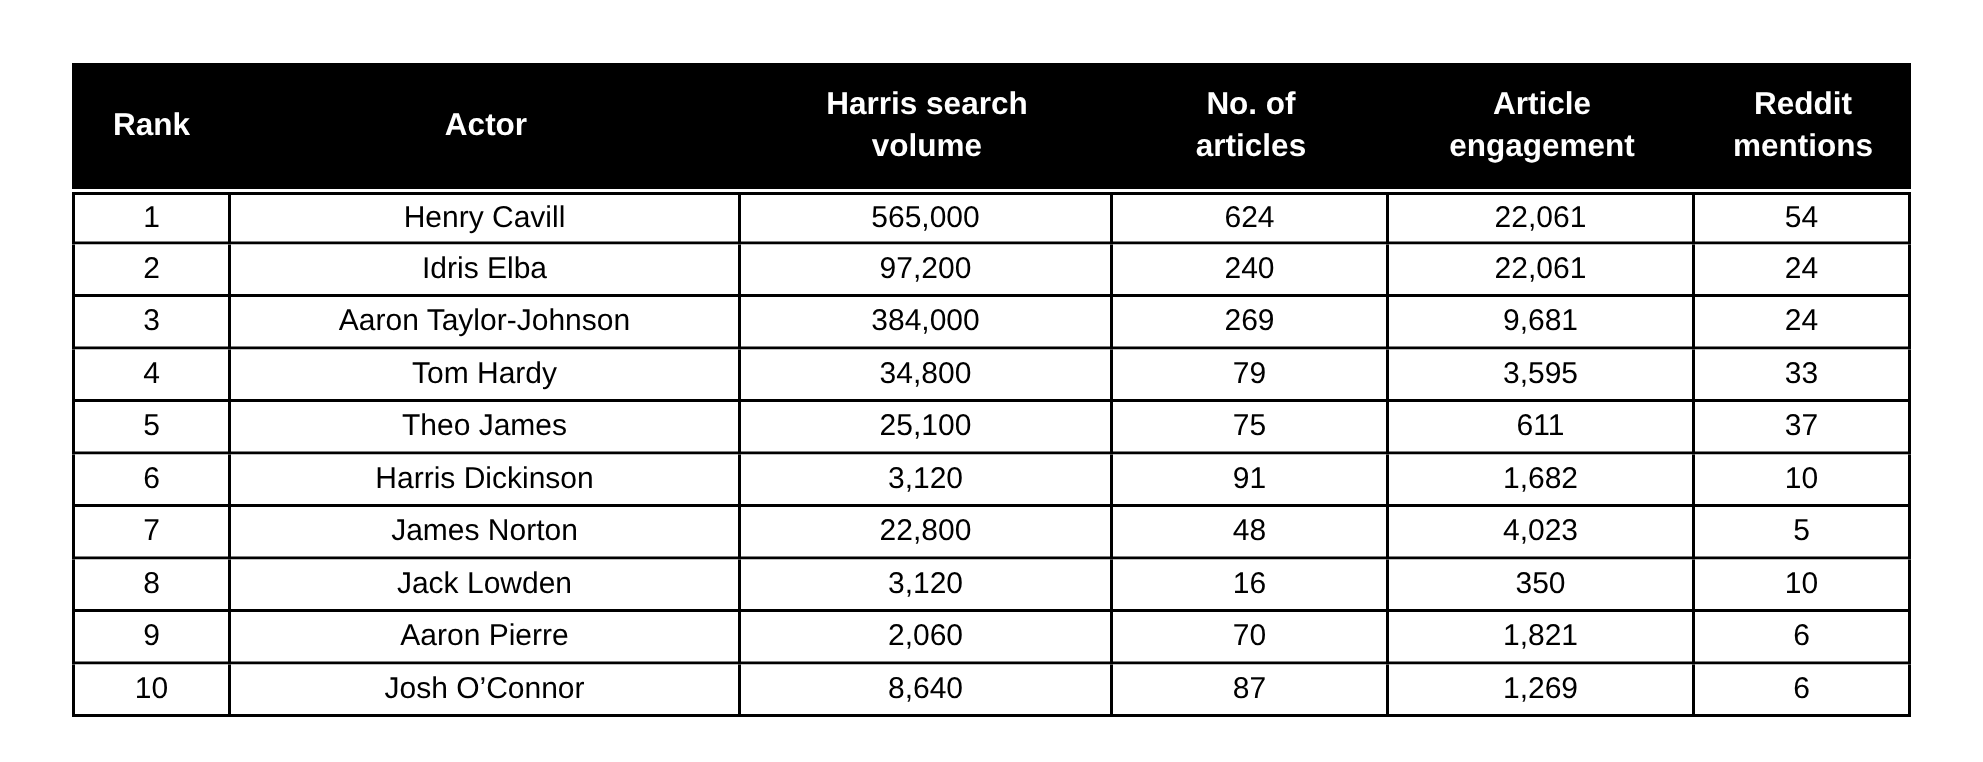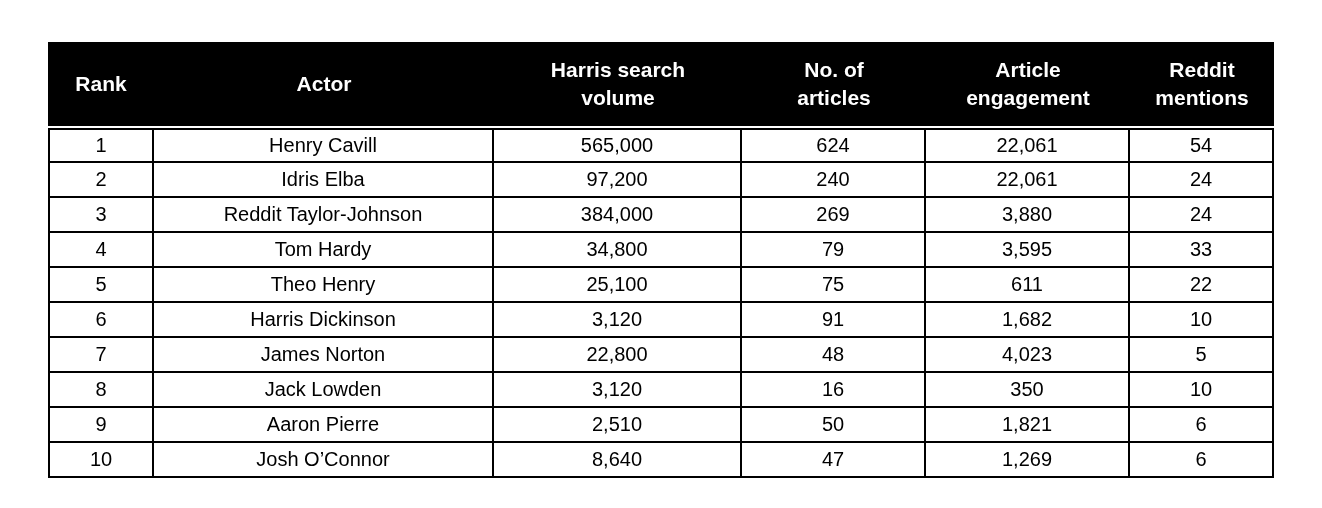--- a/index.html
+++ b/index.html
@@ -102,41 +102,41 @@
       <tr>
         <td>2</td>
         <td>Idris Elba</td>
         <td>97,200</td>
         <td>240</td>
         <td>22,061</td>
         <td>24</td>
       </tr>
       <tr>
         <td>3</td>
-        <td>Reddit Taylor-Johnson</td>
+        <td>Aaron Taylor-Johnson</td>
         <td>384,000</td>
         <td>269</td>
-        <td>3,880</td>
+        <td>9,681</td>
         <td>24</td>
       </tr>
       <tr>
         <td>4</td>
         <td>Tom Hardy</td>
         <td>34,800</td>
         <td>79</td>
         <td>3,595</td>
         <td>33</td>
       </tr>
       <tr>
         <td>5</td>
-        <td>Theo Henry</td>
+        <td>Theo James</td>
         <td>25,100</td>
         <td>75</td>
         <td>611</td>
-        <td>22</td>
+        <td>37</td>
       </tr>
       <tr>
         <td>6</td>
         <td>Harris Dickinson</td>
         <td>3,120</td>
         <td>91</td>
         <td>1,682</td>
         <td>10</td>
       </tr>
       <tr>
@@ -151,28 +151,28 @@
         <td>8</td>
         <td>Jack Lowden</td>
         <td>3,120</td>
         <td>16</td>
         <td>350</td>
         <td>10</td>
       </tr>
       <tr>
         <td>9</td>
         <td>Aaron Pierre</td>
-        <td>2,510</td>
-        <td>50</td>
+        <td>2,060</td>
+        <td>70</td>
         <td>1,821</td>
         <td>6</td>
       </tr>
       <tr>
         <td>10</td>
         <td>Josh O’Connor</td>
         <td>8,640</td>
-        <td>47</td>
+        <td>87</td>
         <td>1,269</td>
         <td>6</td>
       </tr>
     </tbody>
   </table>
 </div>
 
 </body></html>

